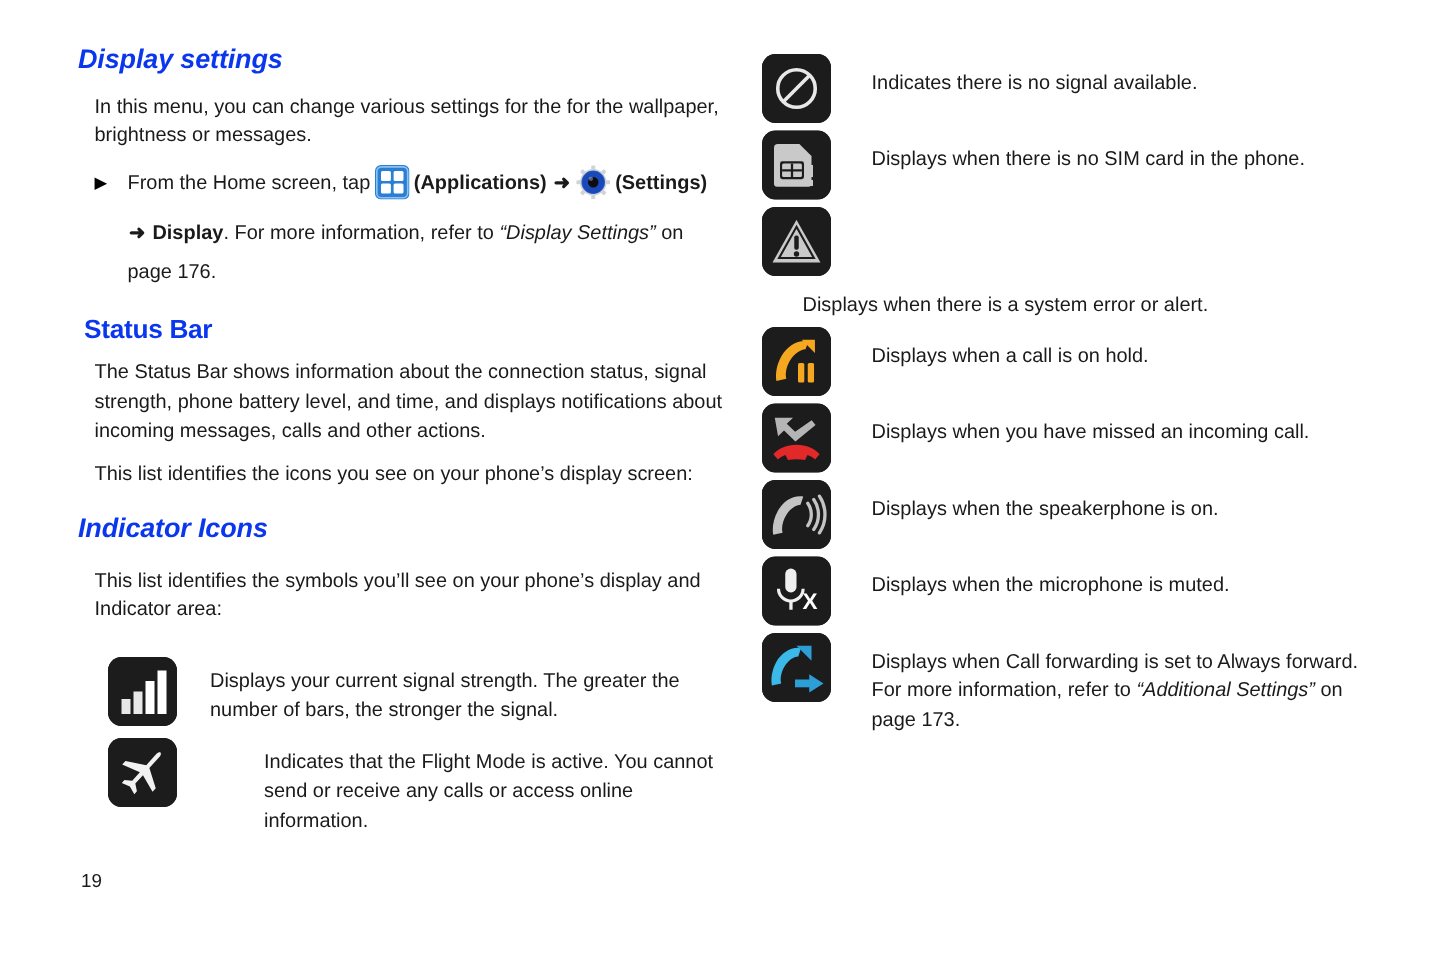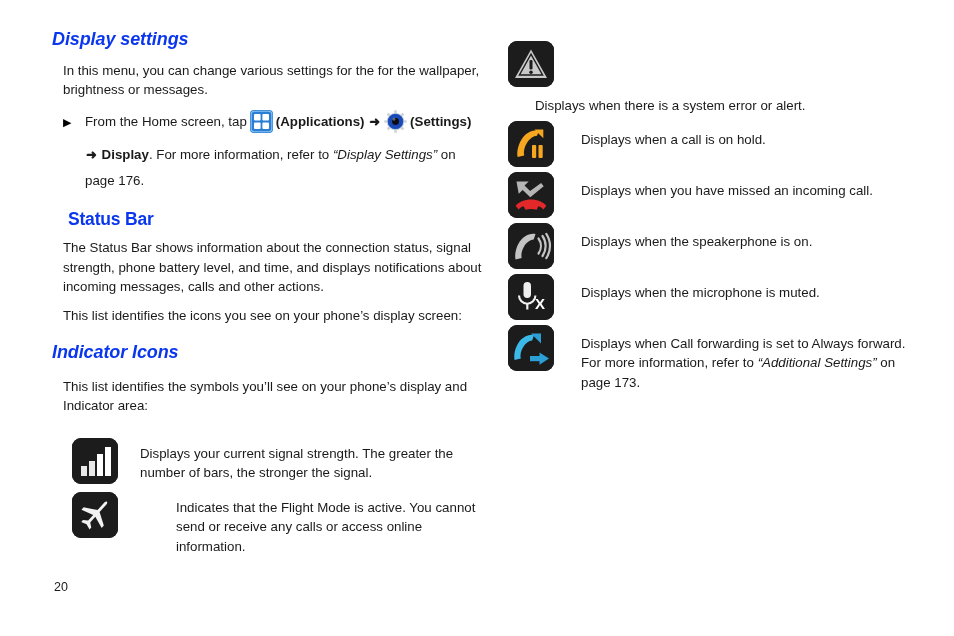--- a/index.html
+++ b/index.html
@@ -42,21 +42,21 @@
     font-size: 18px;
     letter-spacing: -0.1px;
     margin: 0 0 11px 0;
     line-height: 1.1;
   }
   .h-main {
     color: #0a37ee;
     font-weight: bold;
     font-size: 17.5px;
     letter-spacing: -0.2px;
-    margin: 16px 0 9px 16px;
+    margin: 16px 0 9px 4px;
     line-height: 1.1;
   }
 
   
   .para {
     font-size: 13.3px;
     line-height: 19.5px;
     margin: 0 0 9px 0;
     padding-left: 11px;
     color: #1a1a1a;
@@ -222,21 +222,50 @@
           </svg>
         </span>
       </div>
       <div class="icon-desc">Indicates that the Flight Mode is active. You cannot send or receive any calls or access online information.</div>
     </div>
 
   </div>
 
   <div class="col-right">
 
-
+    <div class="icon-row rowR">
+      <div class="icon-cell">
+        <span class="badge">
+          <svg width="46" height="46" viewBox="0 0 46 46">
+            <rect x="0" y="0" width="46" height="46" rx="9" fill="#1c1c1c"></rect>
+            <circle cx="23" cy="23" r="12.5" fill="none" stroke="#e8e8e8" stroke-width="2.4"></circle>
+            <line x1="14.2" y1="31.8" x2="31.8" y2="14.2" stroke="#e8e8e8" stroke-width="2.4"></line>
+          </svg>
+        </span>
+      </div>
+      <div class="icon-desc">Indicates there is no signal available.</div>
+    </div>
+
+    <div class="icon-row rowR" style="margin-top:5px;">
+      <div class="icon-cell">
+        <span class="badge">
+          <svg width="46" height="46" viewBox="0 0 46 46">
+            <rect x="0" y="0" width="46" height="46" rx="9" fill="#1c1c1c"></rect>
+            <path d="M8 11.5a2.5 2.5 0 0 1 2.5-2.5h14.4L33 17v18.5a2 2 0 0 1-2 2H10a2 2 0 0 1-2-2z" fill="#c9c9c9"></path>
+            <rect x="12" y="20.5" width="16" height="12" rx="1.6" fill="#1c1c1c"></rect>
+            <rect x="13.4" y="22" width="13.2" height="9" rx="1" fill="#c9c9c9"></rect>
+            <line x1="20" y1="22" x2="20" y2="31" stroke="#1c1c1c" stroke-width="1.5"></line>
+            <line x1="13.4" y1="26.5" x2="26.6" y2="26.5" stroke="#1c1c1c" stroke-width="1.5"></line>
+            <rect x="30" y="23" width="4" height="8" fill="#c9c9c9"></rect>
+            <rect x="30" y="33" width="4" height="4" fill="#c9c9c9"></rect>
+          </svg>
+        </span>
+      </div>
+      <div class="icon-desc">Displays when there is no SIM card in the phone.</div>
+    </div>
 
     <div class="icon-row rowR" style="margin-top:5px;flex-direction:column;">
       <div class="icon-cell">
         <span class="badge">
           <svg width="46" height="46" viewBox="0 0 46 46">
             <rect x="0" y="0" width="46" height="46" rx="9" fill="#1c1c1c"></rect>
             <path d="M23 8.5 39 37H7z" fill="#c9c9c9"></path>
             <path d="M23 13.2 34.6 34H11.4z" fill="#c9c9c9" stroke="#1c1c1c" stroke-width="1.4"></path>
             <rect x="21.5" y="19" width="3" height="9.5" rx="1.3" fill="#1c1c1c"></rect>
             <circle cx="23" cy="31.3" r="1.8" fill="#1c1c1c"></circle>
@@ -320,15 +349,15 @@
       <div class="icon-desc">
         <span>Displays when Call forwarding is set to Always forward.</span><br>
         <span>For more information, refer to</span>
         <i>“Additional Settings”</i><span> on</span><br>
         <span>page 173.</span>
       </div>
     </div>
 
   </div>
 
-  <div class="pagenum">20</div>
+  <div class="pagenum">19</div>
 
 </div>
 
 </body></html>

